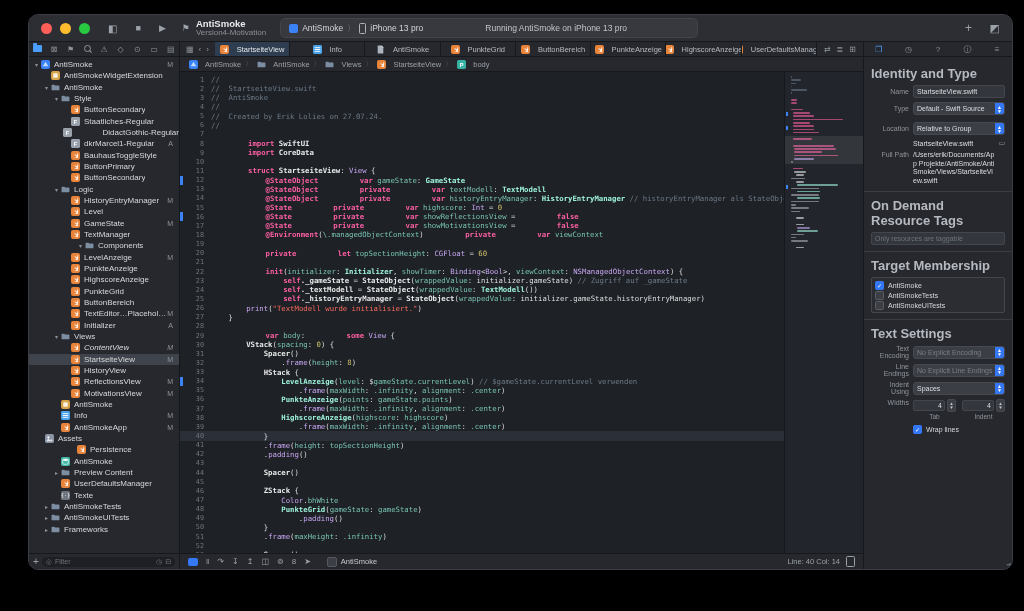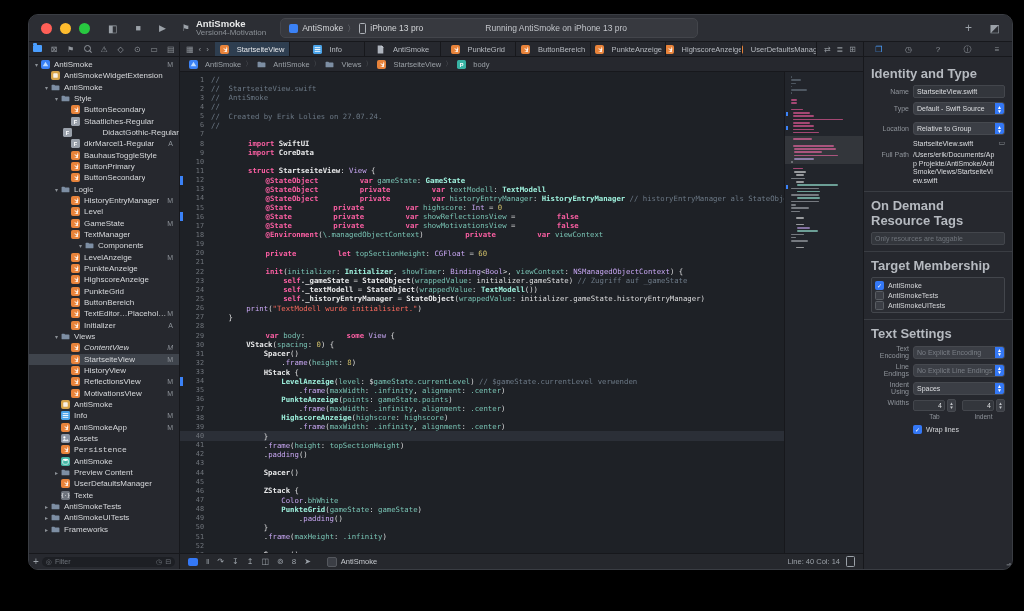--- a/index.html
+++ b/index.html
@@ -516,32 +516,32 @@
               <span class="disc"></span>
               <span class="tico">
                 <svg viewBox="0 0 16 16" width="9" height="9">
                   <rect width="16" height="16" rx="3.5" fill="#e8833a"></rect>
                   <path d="M11.6 2.8c1.9 2.9 1.6 6.1.2 8 .9 1 1.3 2 1.3 2s-1.1-.4-2.1-1c-1.7 1-4.3 1.1-6.3-.6 2.1.9 4.2.3 5.6-1.1C7.9 8.4 5.4 5.7 5.1 5.2c1.5 1.2 3.7 2.7 4.5 3.1C7.9 6.2 6.5 4.2 6.6 4.3 8.4 5.9 10 7.3 10.7 7.9c1-1.9.9-5.1.9-5.1z" fill="#fff"></path>
                 </svg>
               </span>
               <span style="overflow: hidden; text-overflow: ellipsis;">AntiSmokeApp</span>
               <span class="badge">M</span>
             </div>
-            <div class="trow" style="padding-left: 24px;">
+            <div class="trow" style="padding-left: 8px;">
               <span class="disc"></span>
               <span class="tico">
                 <svg viewBox="0 0 16 16" width="9" height="9">
                   <rect width="16" height="16" rx="3" fill="#8a93a3"></rect>
                   <circle cx="6" cy="6" r="2" fill="#fff"></circle>
                   <path d="M2 13l4-5 3 3 2-2 3 4z" fill="#e3e6eb"></path>
                 </svg>
               </span>
               <span style="overflow: hidden; text-overflow: ellipsis;">Assets</span>
             </div>
-            <div class="trow" style="padding-left: 24px; font-family: Liberation Mono, monospace;">
+            <div class="trow" style="padding-left: 40px;">
               <span class="disc"></span>
               <span class="tico">
                 <svg viewBox="0 0 16 16" width="9" height="9">
                   <rect width="16" height="16" rx="3.5" fill="#e8833a"></rect>
                   <path d="M11.6 2.8c1.9 2.9 1.6 6.1.2 8 .9 1 1.3 2 1.3 2s-1.1-.4-2.1-1c-1.7 1-4.3 1.1-6.3-.6 2.1.9 4.2.3 5.6-1.1C7.9 8.4 5.4 5.7 5.1 5.2c1.5 1.2 3.7 2.7 4.5 3.1C7.9 6.2 6.5 4.2 6.6 4.3 8.4 5.9 10 7.3 10.7 7.9c1-1.9.9-5.1.9-5.1z" fill="#fff"></path>
                 </svg>
               </span>
               <span style="overflow: hidden; text-overflow: ellipsis;">Persistence</span>
             </div>
             <div class="trow" style="padding-left: 24px;">

